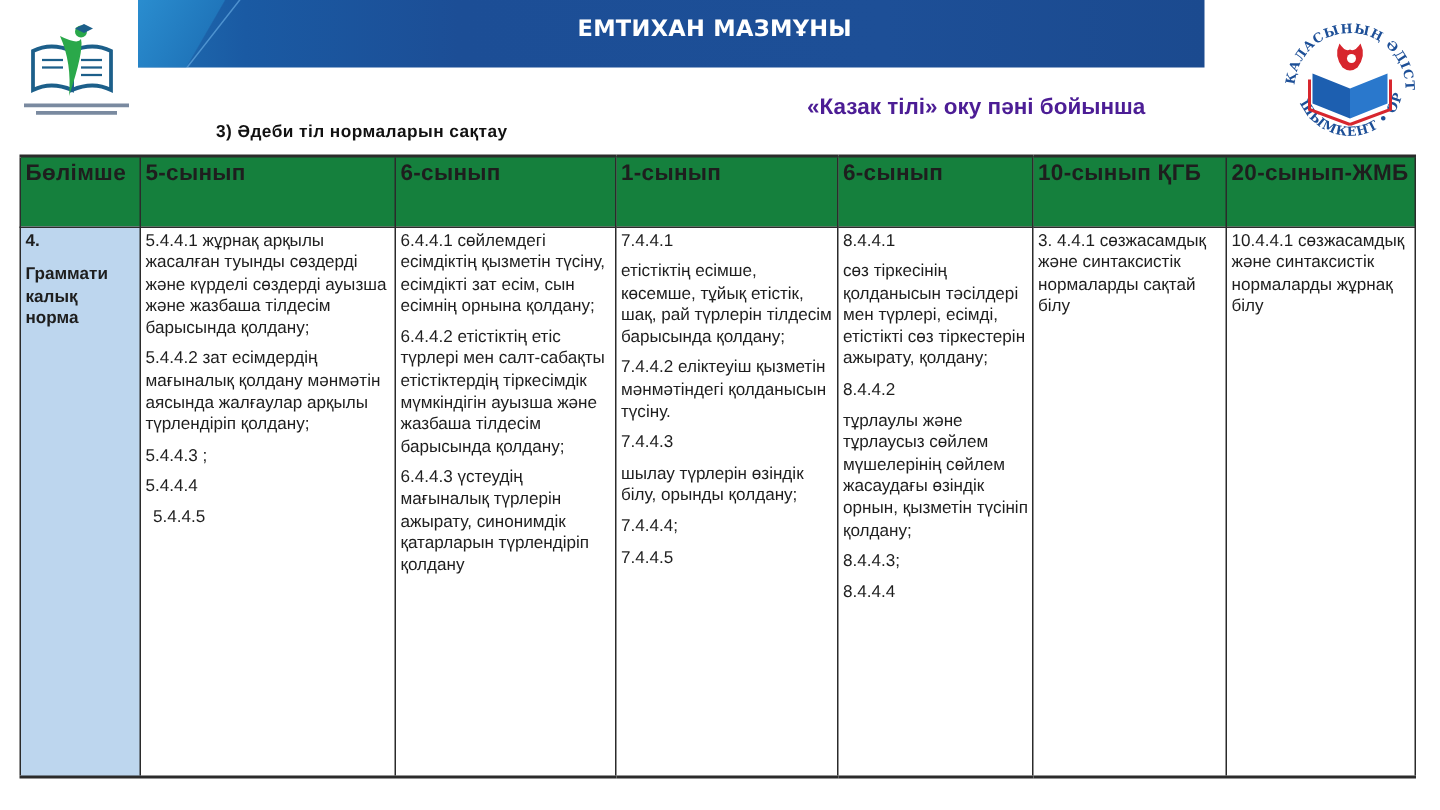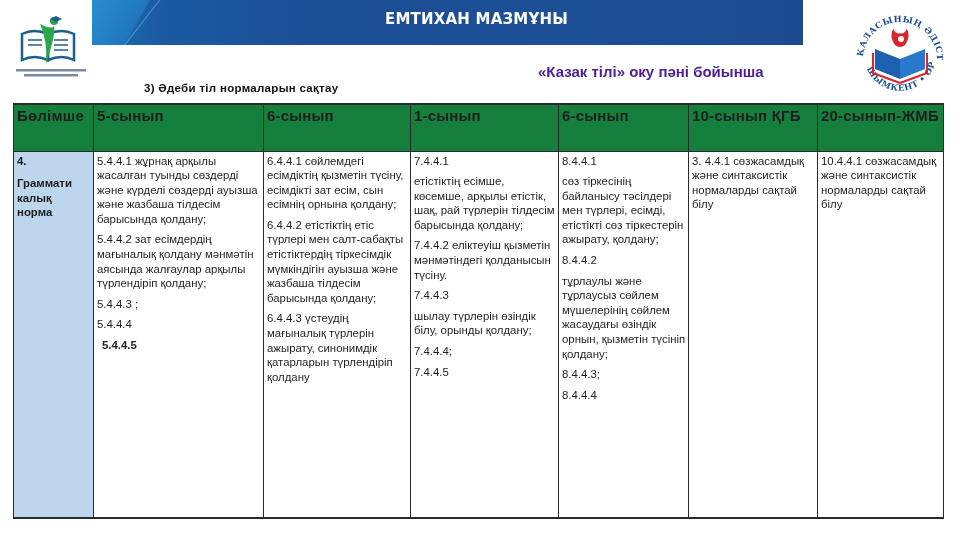--- a/index.html
+++ b/index.html
@@ -53,21 +53,21 @@
     padding-top: 4px; letter-spacing: 0.2px;
   }
   table.grid tbody td { height: 367px; }
   table.grid tbody td.section-cell { background: #bdd6ee; font-weight: bold; }
   table.grid tr:first-child th { border-top: 2px solid #2b2b2b; }
   table.grid tbody tr:last-child td { border-bottom: 2px solid #2b2b2b; }
 
   .para { margin-bottom: 6px; }
   .para:last-child { margin-bottom: 0; }
   .sec-num { margin-bottom: 8px; }
-  .indent { padding-left: 5px; font-weight: bold; }
+  .indent { padding-left: 5px; }
 </style>
 </head>
 <body>
 
 <div class="banner">
   <div class="banner-title">ЕМТИХАН МАЗМҰНЫ</div>
 </div>
 
 <div class="logo-left">
   <svg width="78" height="72" viewBox="0 0 78 72">
@@ -150,36 +150,36 @@
         <div class="para">5.4.4.4</div>
         <div class="para indent">5.4.4.5</div>
       </td>
       <td>
         <div class="para">6.4.4.1 сөйлемдегі есімдіктің қызметін түсіну, есімдікті зат есім, сын есімнің орнына қолдану;</div>
         <div class="para">6.4.4.2 етістіктің етіс түрлері мен салт-сабақты етістіктердің тіркесімдік мүмкіндігін ауызша және жазбаша тілдесім барысында қолдану;</div>
         <div class="para">6.4.4.3 үстеудің мағыналық түрлерін ажырату, синонимдік қатарларын түрлендіріп қолдану</div>
       </td>
       <td>
         <div class="para">7.4.4.1</div>
-        <div class="para">етістіктің есімше, көсемше, арқылы етістік, шақ, рай түрлерін тілдесім барысында қолдану;</div>
+        <div class="para">етістіктің есімше, көсемше, тұйық етістік, шақ, рай түрлерін тілдесім барысында қолдану;</div>
         <div class="para">7.4.4.2 еліктеуіш қызметін мәнмәтіндегі қолданысын түсіну.</div>
         <div class="para">7.4.4.3</div>
         <div class="para">шылау түрлерін өзіндік білу, орынды қолдану;</div>
         <div class="para">7.4.4.4;</div>
         <div class="para">7.4.4.5</div>
       </td>
       <td>
         <div class="para">8.4.4.1</div>
-        <div class="para">сөз тіркесінің байланысу тәсілдері мен түрлері, есімді, етістікті сөз тіркестерін ажырату, қолдану;</div>
+        <div class="para">сөз тіркесінің қолданысын тәсілдері мен түрлері, есімді, етістікті сөз тіркестерін ажырату, қолдану;</div>
         <div class="para">8.4.4.2</div>
         <div class="para">тұрлаулы және тұрлаусыз сөйлем мүшелерінің сөйлем жасаудағы өзіндік орнын, қызметін түсініп қолдану;</div>
         <div class="para">8.4.4.3;</div>
         <div class="para">8.4.4.4</div>
       </td>
       <td>
         <div>3. 4.4.1 сөзжасамдық және синтаксистік нормаларды сақтай білу</div>
       </td>
       <td>
-        <div>10.4.4.1 сөзжасамдық және  синтаксистік нормаларды сақтай білу</div>
+        <div>10.4.4.1 сөзжасамдық және  синтаксистік нормаларды жұрнақ білу</div>
       </td>
     </tr>
   </tbody>
 </table>
 
 </body></html>

